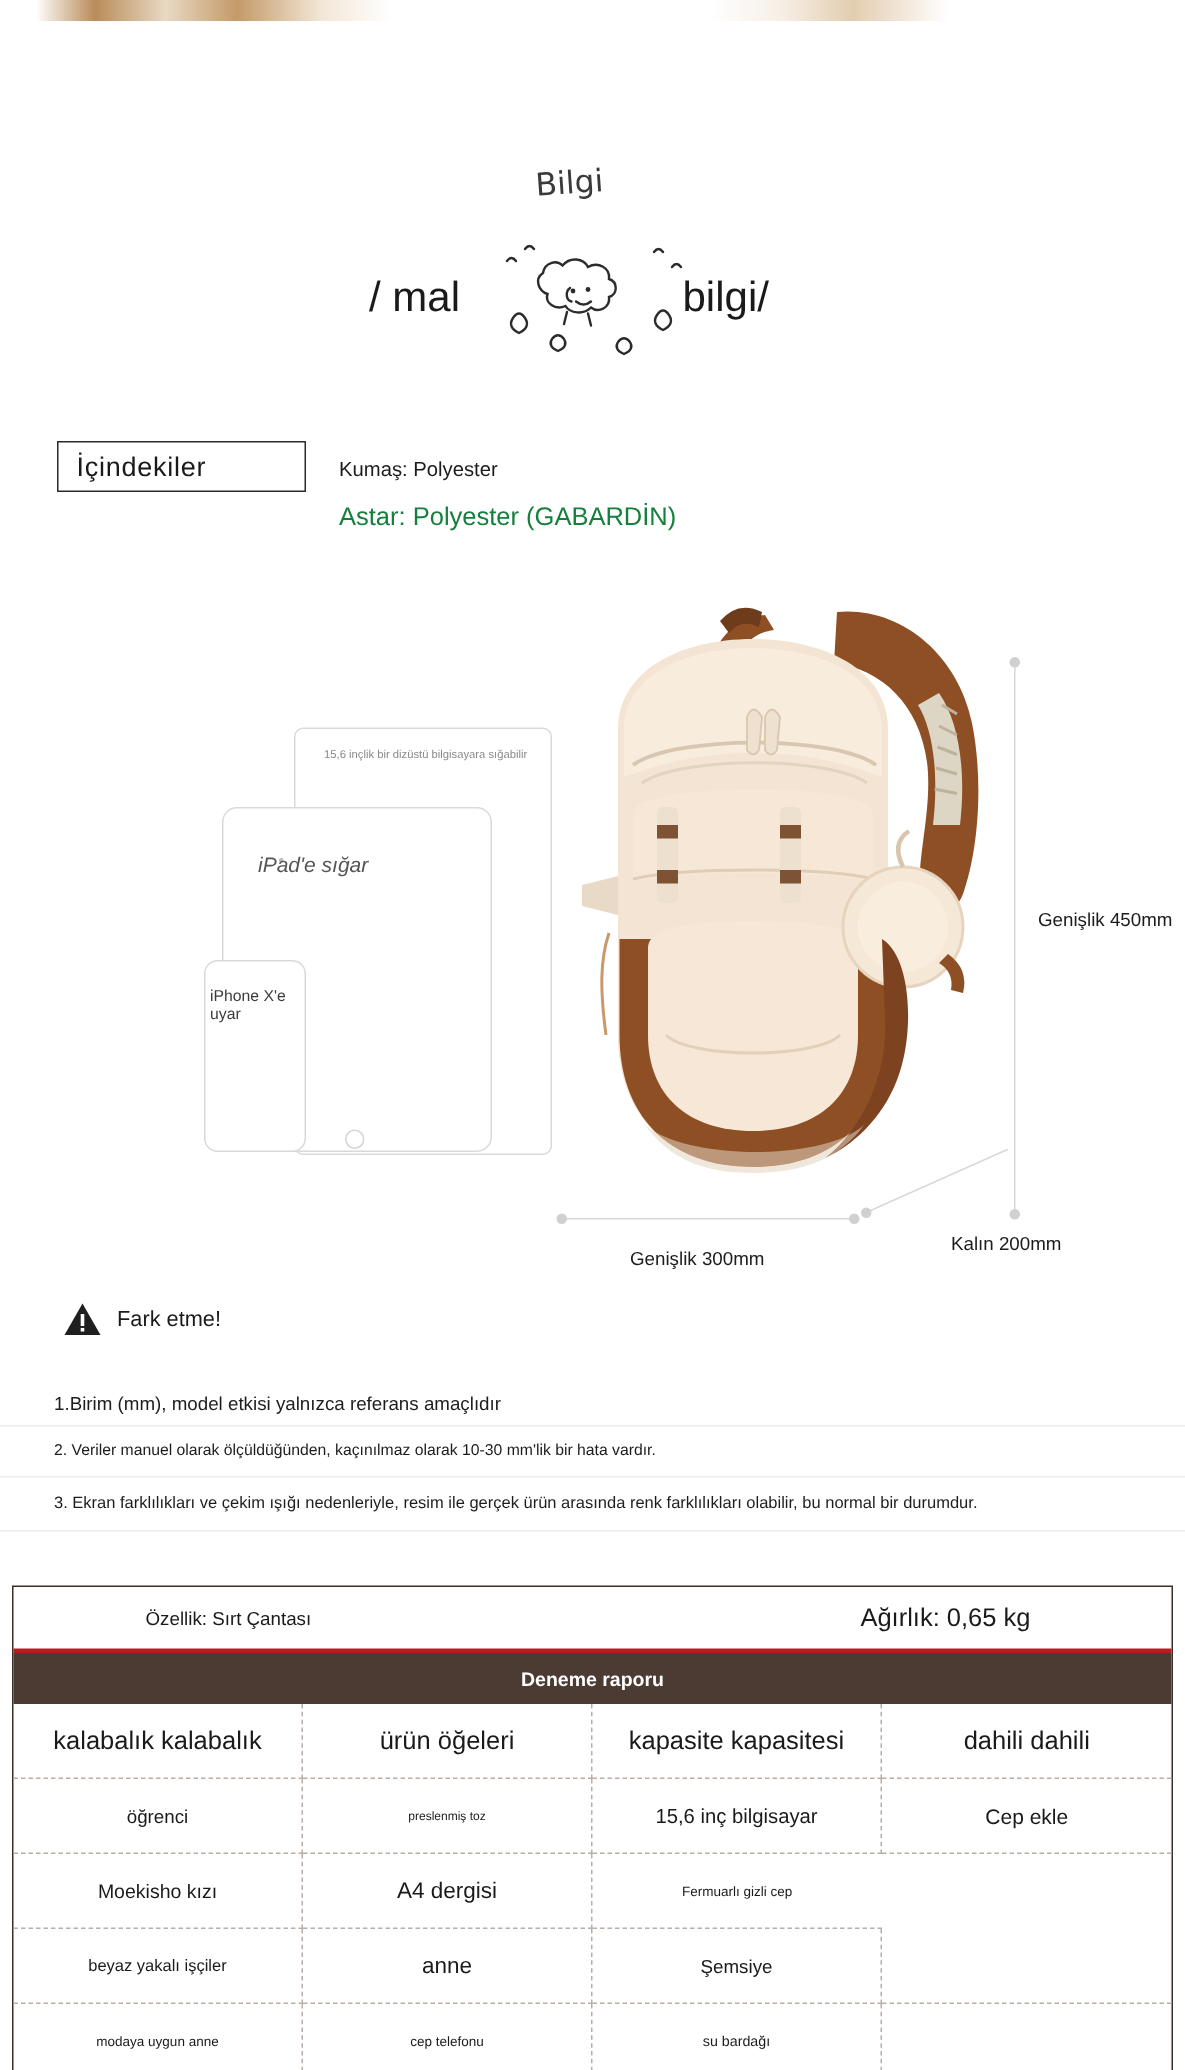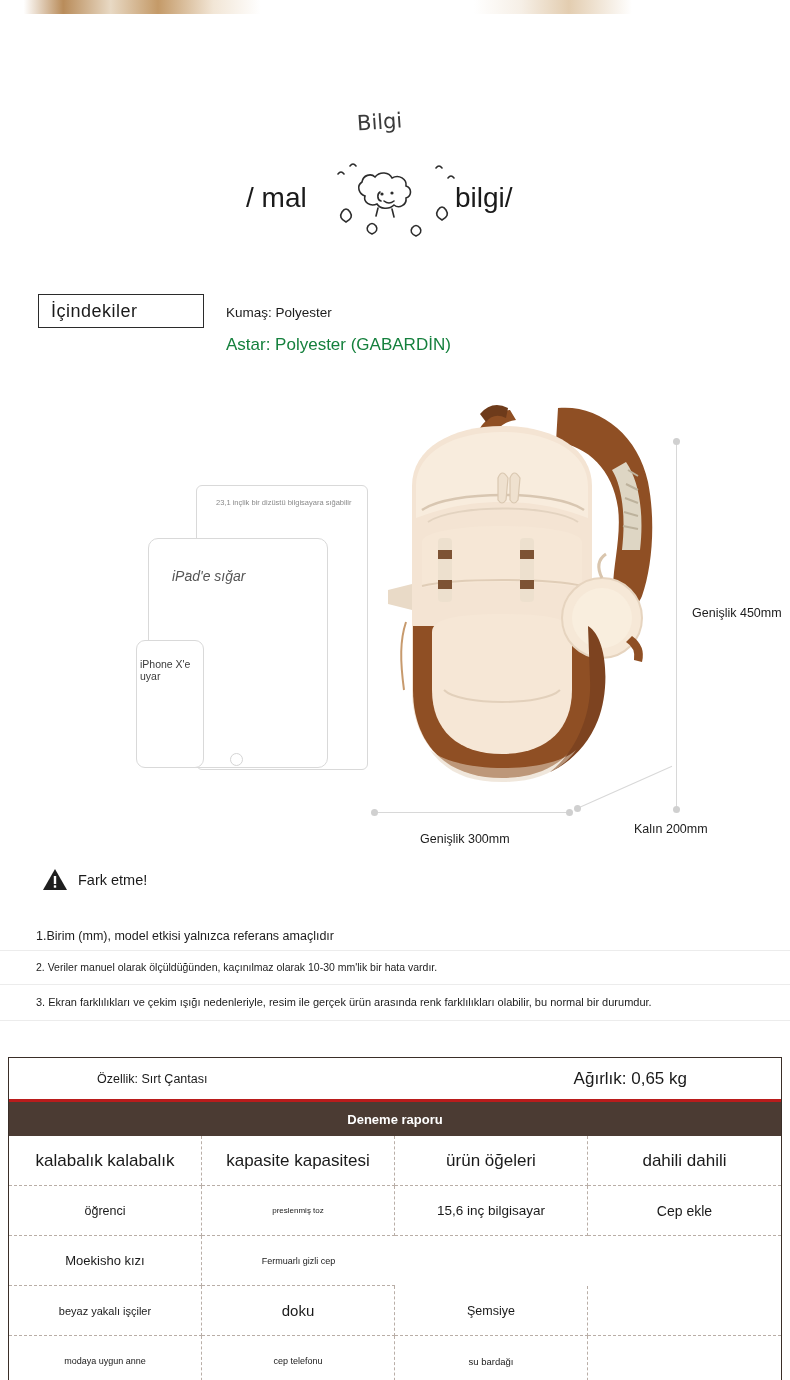--- a/index.html
+++ b/index.html
@@ -274,21 +274,21 @@
 
 <div class="contents-box">
   <span>İçindekiler</span>
 </div>
 <div class="fabric-line">Kumaş: Polyester</div>
 <div class="lining-line">Astar: Polyester (GABARDİN)</div>
 
 <div class="product-area">
 
   <div class="dev dev-laptop"></div>
-  <div class="dev-laptop-label">23,1 inçlik bir dizüstü bilgisayara sığabilir</div>
+  <div class="dev-laptop-label">15,6 inçlik bir dizüstü bilgisayara sığabilir</div>
 
   <div class="dev dev-ipad"></div>
   <div class="dev-ipad-cam"></div>
   <div class="dev-ipad-label">iPad'e sığar</div>
 
   <div class="dev dev-phone"></div>
   <div class="dev-phone-label">iPhone X'e uyar</div>
 
   <svg class="bp" style="left:360px; top:0; width:340px; height:440px;" viewBox="0 0 340 440">
 
@@ -378,40 +378,41 @@
     <span class="feature-txt">Özellik: Sırt Çantası</span>
     <span class="weight-txt">Ağırlık: 0,65 kg</span>
   </div>
 
   <div class="trow-title">
     <span>Deneme raporu</span>
   </div>
 
   <div class="grid grid-head">
     <div class="gcell dashed-b dashed-r">kalabalık kalabalık</div>
+    <div class="gcell dashed-b dashed-r">ürün öğeleri</div>
     <div class="gcell dashed-b dashed-r">kapasite kapasitesi</div>
-    <div class="gcell dashed-b dashed-r">ürün öğeleri</div>
     <div class="gcell dashed-b">dahili dahili</div>
   </div>
 
   <div class="grid grid-row">
     <div class="gcell dashed-b dashed-r" style="font-size:12.5px;">öğrenci</div>
     <div class="gcell dashed-b dashed-r" style="font-size:8px;">preslenmiş toz</div>
     <div class="gcell dashed-b dashed-r" style="font-size:13.5px;">15,6 inç bilgisayar</div>
     <div class="gcell dashed-b" style="font-size:14px;">Cep ekle</div>
   </div>
 
   <div class="grid grid-row">
     <div class="gcell dashed-b dashed-r" style="font-size:13px;">Moekisho kızı</div>
+    <div class="gcell dashed-b dashed-r" style="font-size:15px;">A4 dergisi</div>
     <div class="gcell dashed-b" style="font-size:9px;">Fermuarlı gizli cep</div>
   </div>
 
   <div class="grid grid-row">
     <div class="gcell dashed-b dashed-r" style="font-size:11px;">beyaz yakalı işçiler</div>
-    <div class="gcell dashed-b dashed-r" style="font-size:15px;">doku</div>
+    <div class="gcell dashed-b dashed-r" style="font-size:15px;">anne</div>
     <div class="gcell dashed-b dashed-r" style="font-size:12.5px;">Şemsiye</div>
     <div class="gcell dashed-b"></div>
   </div>
 
   <div class="grid grid-row">
     <div class="gcell dashed-r" style="font-size:9px;">modaya uygun anne</div>
     <div class="gcell dashed-r" style="font-size:9px;">cep telefonu</div>
     <div class="gcell dashed-r" style="font-size:9.5px;">su bardağı</div>
     <div class="gcell"></div>
   </div>

